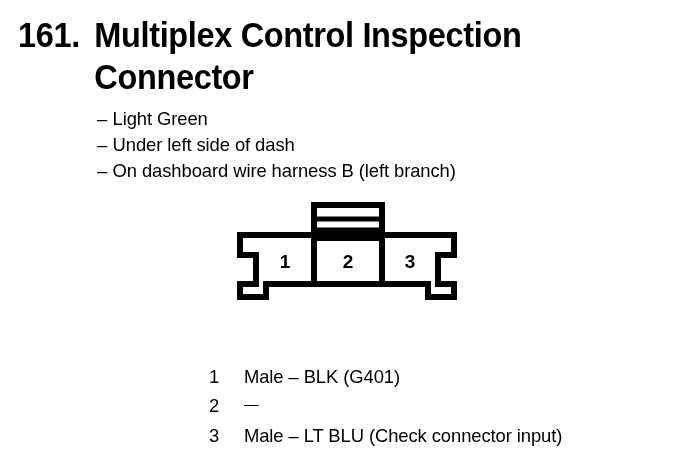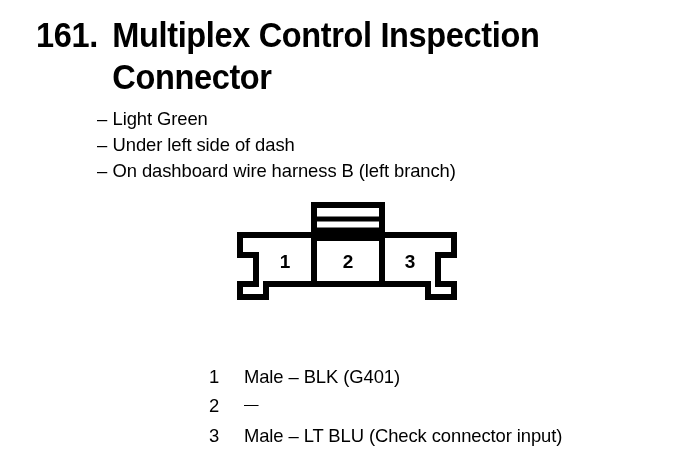--- a/index.html
+++ b/index.html
@@ -22,21 +22,20 @@
     height: 466px;
     background: #ffffff;
   }
 
   
   .title-block {
     position: absolute;
     left: 18px;
     top: 14px;
     width: 650px;
-    margin-left: 18px;
   }
   .title-line {
     font-size: 35px;
     font-weight: bold;
     line-height: 42px;
     letter-spacing: -0.4px;
     transform: scaleX(0.93);
     transform-origin: left center;
     white-space: nowrap;
   }

